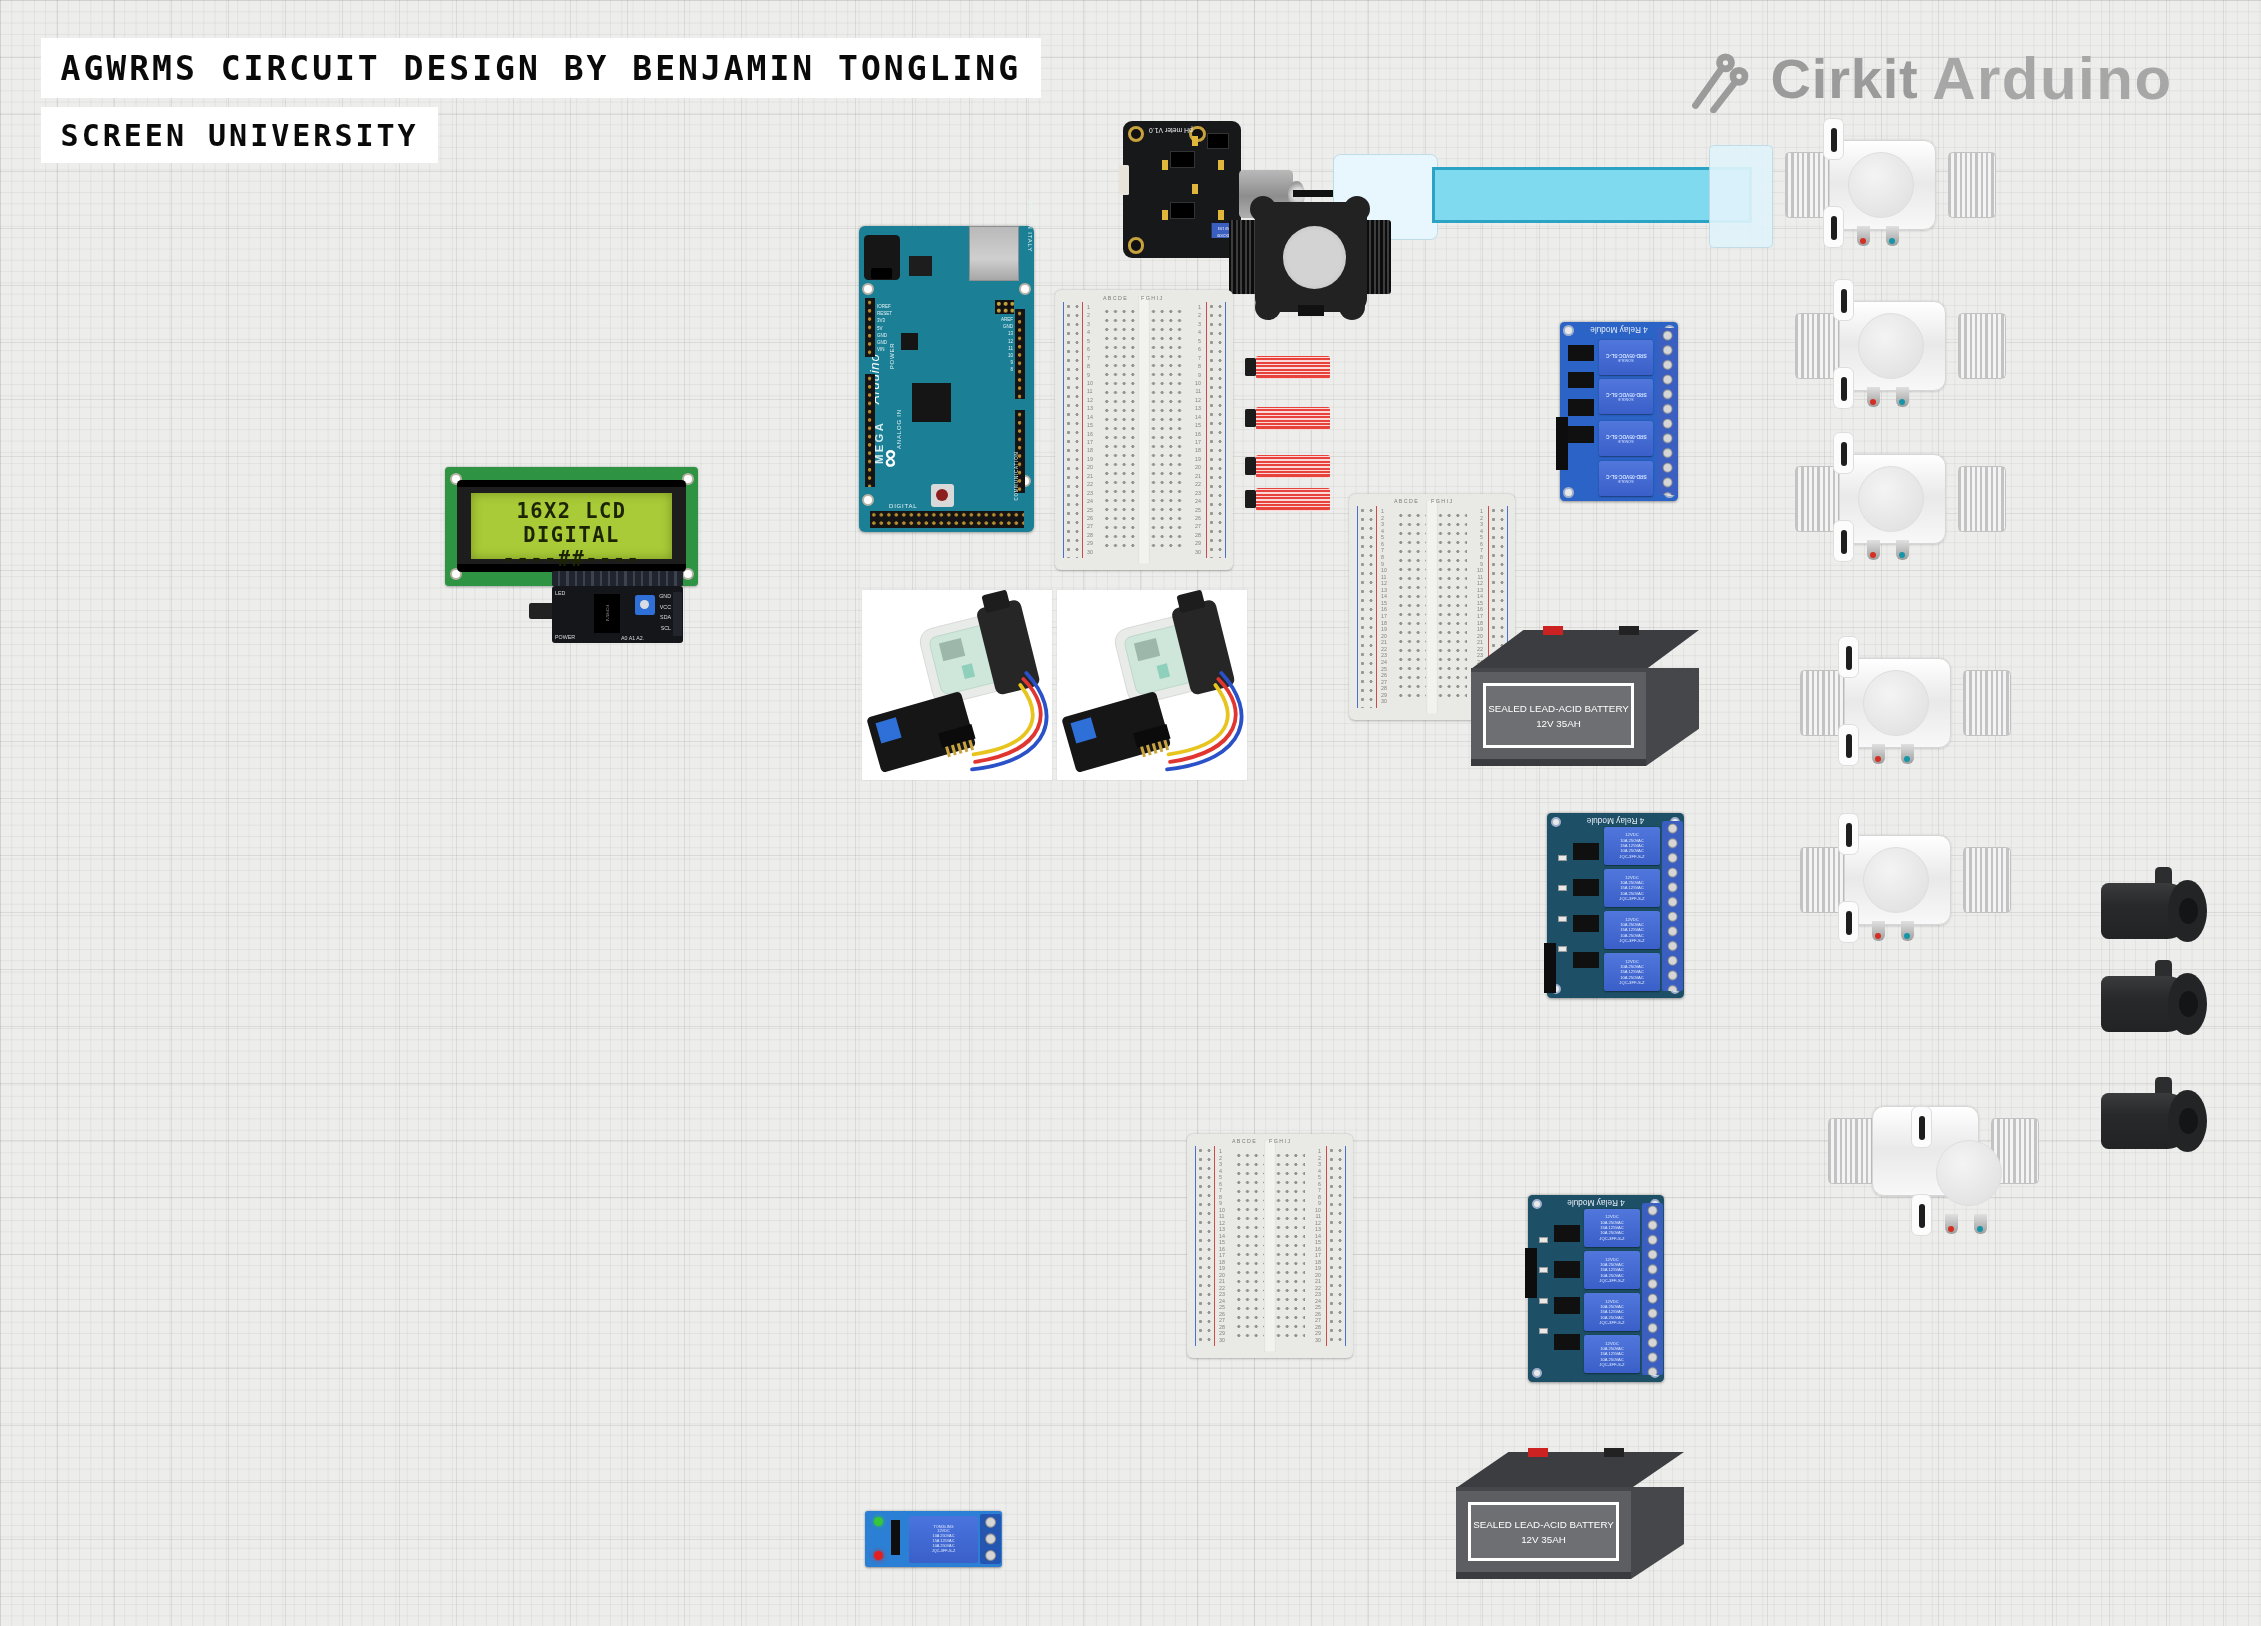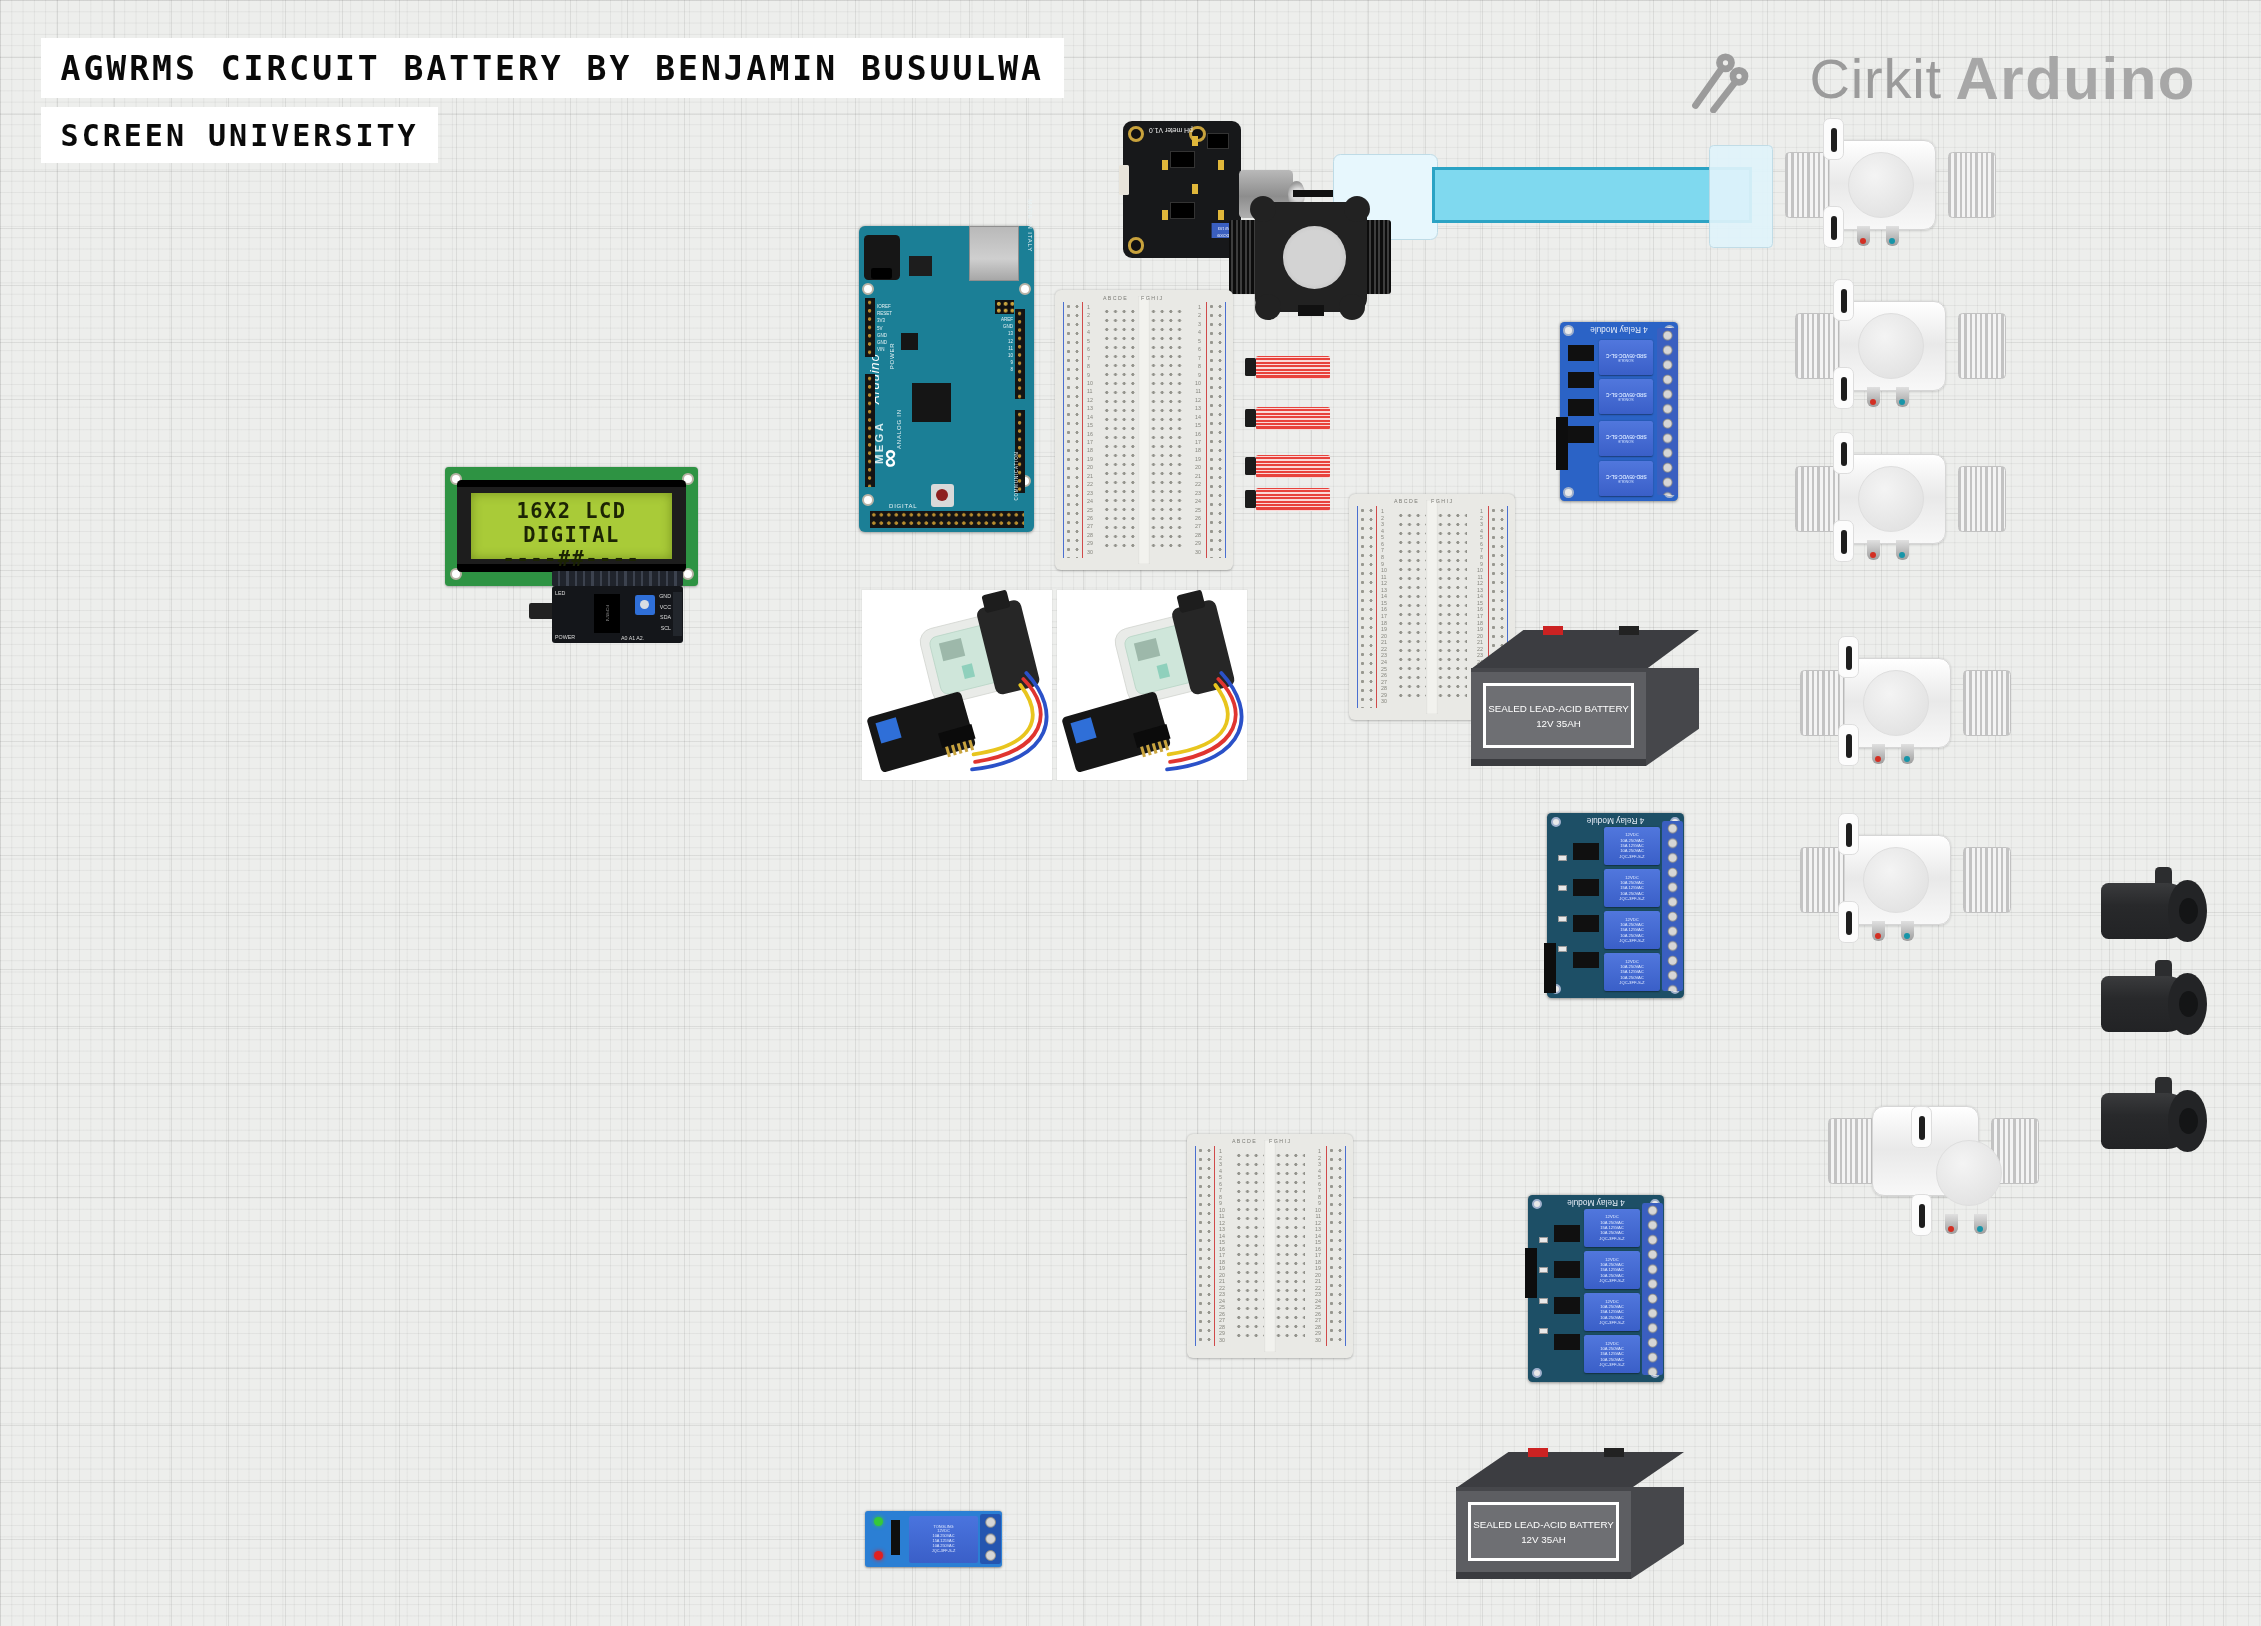--- a/index.html
+++ b/index.html
@@ -16,21 +16,21 @@
   }
   .abs{position:absolute;}
   .comp{position:absolute;}
   
   .title-box{position:absolute;background:#fff;padding:10.6px 19.6px;font-family:"DejaVu Sans Mono",monospace;
     font-weight:bold;color:#0a0a0a;white-space:nowrap;}
   #title1{left:41px;top:38px;font-size:33px;letter-spacing:3px;}
   #title2{left:41px;top:107px;font-size:30px;letter-spacing:3px;}
   
   #logo{left:1688px;top:44px;display:flex;align-items:center;gap:13.6px;color:#9b9b9b;}
-  #logo .l1{font-size:56px;font-weight:400;letter-spacing:0.8px;margin-left:39px;}
+  #logo .l1{font-size:56px;font-weight:700;letter-spacing:0.8px;}
   #logo .l2{font-size:60px;font-weight:bold;color:#a7a7a7;letter-spacing:1.5px;}
   
   #lcd-board{left:445px;top:467px;width:253px;height:119px;background:#2e9343;border-radius:3.8px;box-shadow:0 0.8px 2.3px rgba(0,0,0,.3);}
   .hole{position:absolute;width:12px;height:12px;border-radius:50%;background:#fff;border:2.3px solid #b9b3a6;box-sizing:border-box;}
   #lcd-bezel{left:457px;top:480px;width:229px;height:92px;background:linear-gradient(180deg,#000 0 7.5px,#1d1d1d 7.5px calc(100% - 7.5px),#000 calc(100% - 7.5px));border-radius:4.5px;}
   #lcd-screen{left:471px;top:493px;width:201px;height:66px;background:#a9cb38;box-shadow:inset 0 0 10.6px rgba(60,80,0,.45);
     font-family:"DejaVu Sans Mono",monospace;font-weight:bold;color:#1c2404;text-align:center;}
   #lcd-screen .r1{margin-top:6px;font-size:20.4px;letter-spacing:1.5px;}
   #lcd-screen .r2{font-size:20.4px;letter-spacing:1.5px;}
   #lcd-pins{left:552px;top:571px;width:131px;height:15px;background:repeating-linear-gradient(90deg,#20242c 0 6px,#3c424e 6px 8.3px);border-radius:1.5px;}
@@ -170,21 +170,21 @@
   .valve .p1:after{background:#d32f23;} .valve .p2:after{background:#1795a8;}
   
   .photo{position:absolute;width:190px;height:190px;background:#fff;box-shadow:0 0 0 0.8px rgba(0,0,0,.04);}
   
   #wires{position:absolute;left:0;top:0;z-index:40;pointer-events:none;}
   .flip{transform:rotate(180deg);}
 </style>
 </head>
 <body>
 
-<div class="title-box" id="title1">AGWRMS CIRCUIT BATTERY BY BENJAMIN BUSUULWA</div>
+<div class="title-box" id="title1">AGWRMS CIRCUIT DESIGN BY BENJAMIN TONGLING</div>
 <div class="title-box" id="title2">SCREEN UNIVERSITY</div>
 
 <div class="abs" id="logo">
   <svg width="69" height="69" viewBox="0 0 92 92">
     <g stroke="#9b9b9b" stroke-width="9" stroke-linecap="round" fill="none">
       <line x1="10" y1="82" x2="44" y2="34"></line>
         <circle cx="50" cy="25" r="8" fill="#ededeb"></circle>
       <line x1="34" y1="88" x2="62" y2="52"></line>
         <circle cx="68" cy="43" r="8" fill="#ededeb"></circle>
     </g>

